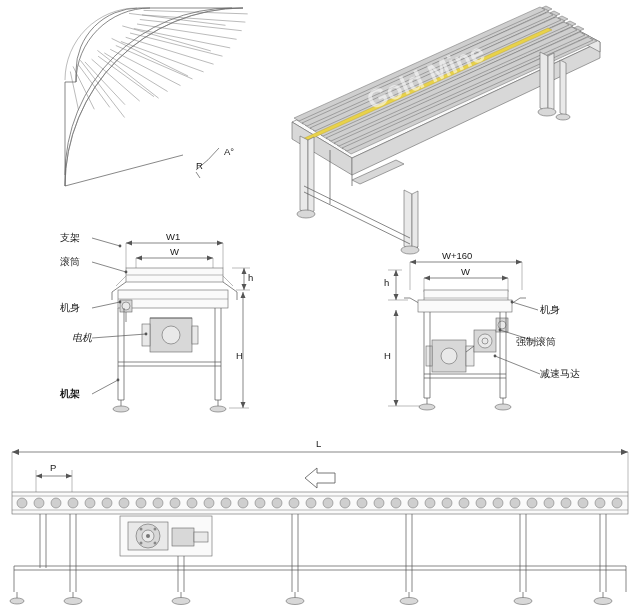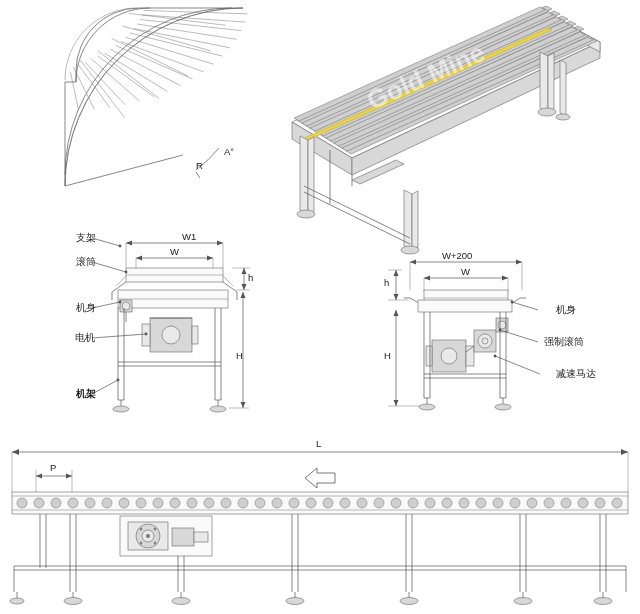--- a/index.html
+++ b/index.html
@@ -1,20 +1,20 @@
 <!DOCTYPE html>
 <html><head>
 <meta charset="utf-8">
 <style>
   html,body{margin:0;padding:0;background:#ffffff;}
   body{width:640px;height:614px;position:relative;overflow:hidden;
        font-family:"Liberation Sans",sans-serif;color:#2b2b2b;}
   .sheet{position:absolute;left:0;top:0;width:640px;height:614px;background:#fff;}
   .lbl{position:absolute;font-size:10px;line-height:11px;color:#1a1a1a;white-space:nowrap;}
-  .lbl.cn{font-family:"DejaVu Sans",sans-serif;font-size:10px;margin-left:16px;}
+  .lbl.cn{font-family:"DejaVu Sans",sans-serif;font-size:10px;}
   .lbl.dim{font-size:9.5px;}
   svg{position:absolute;left:0;top:0;}
   .ln{stroke:#555;stroke-width:0.7;fill:none;}
   .lnt{stroke:#777;stroke-width:0.5;fill:none;}
   .fillL{fill:#e9e9e9;stroke:#666;stroke-width:0.6;}
   .fillM{fill:#d8d8d8;stroke:#666;stroke-width:0.6;}
   .fillW{fill:#fafafa;stroke:#666;stroke-width:0.6;}
   .rollerC{fill:#cfcfcf;stroke:#6a6a6a;stroke-width:0.5;}
   .arrow{fill:#555;}
   .wm{fill:#ffffff;opacity:.55;font-family:"Liberation Sans",sans-serif;font-weight:bold;}
@@ -407,33 +407,33 @@
 
     <text class="wm" x="372" y="110" font-size="26" transform="rotate(-24 372 110)">Gold Mine</text>
   </svg>
 
   <div class="lbl dim" style="left:196px;top:160px;">R</div>
   <div class="lbl dim" style="left:224px;top:146px;">A°</div>
 
   <div class="lbl cn" style="left:60px;top:232px;">支架</div>
   <div class="lbl cn" style="left:60px;top:256px;font-family:Liberation Serif, serif;">滚筒</div>
   <div class="lbl cn" style="left:60px;top:302px;">机身</div>
-  <div class="lbl cn" style="left:59px;top:332px;">电机</div>
+  <div class="lbl cn" style="left:72px;top:332px;font-style:italic;">电机</div>
   <div class="lbl cn" style="left:60px;top:388px;font-weight:bold;">机架</div>
 
-  <div class="lbl dim" style="left:182px;top:231px;">W1</div>
+  <div class="lbl dim" style="left:166px;top:231px;">W1</div>
   <div class="lbl dim" style="left:170px;top:246px;">W</div>
   <div class="lbl dim" style="left:248px;top:272px;">h</div>
   <div class="lbl dim" style="left:236px;top:350px;">H</div>
 
   <div class="lbl cn" style="left:540px;top:304px;">机身</div>
-  <div class="lbl cn" style="left:528px;top:336px;text-align:right;">强制滚筒</div>
+  <div class="lbl cn" style="left:516px;top:336px;text-align:right;">强制滚筒</div>
   <div class="lbl cn" style="left:540px;top:368px;">减速马达</div>
 
-  <div class="lbl dim" style="left:442px;top:250px;">W+200</div>
+  <div class="lbl dim" style="left:442px;top:250px;">W+160</div>
   <div class="lbl dim" style="left:461px;top:266px;">W</div>
   <div class="lbl dim" style="left:384px;top:277px;">h</div>
   <div class="lbl dim" style="left:384px;top:350px;">H</div>
 
   <div class="lbl dim" style="left:316px;top:438px;">L</div>
   <div class="lbl dim" style="left:50px;top:462px;">P</div>
 
 </div>
 
 </body></html>

